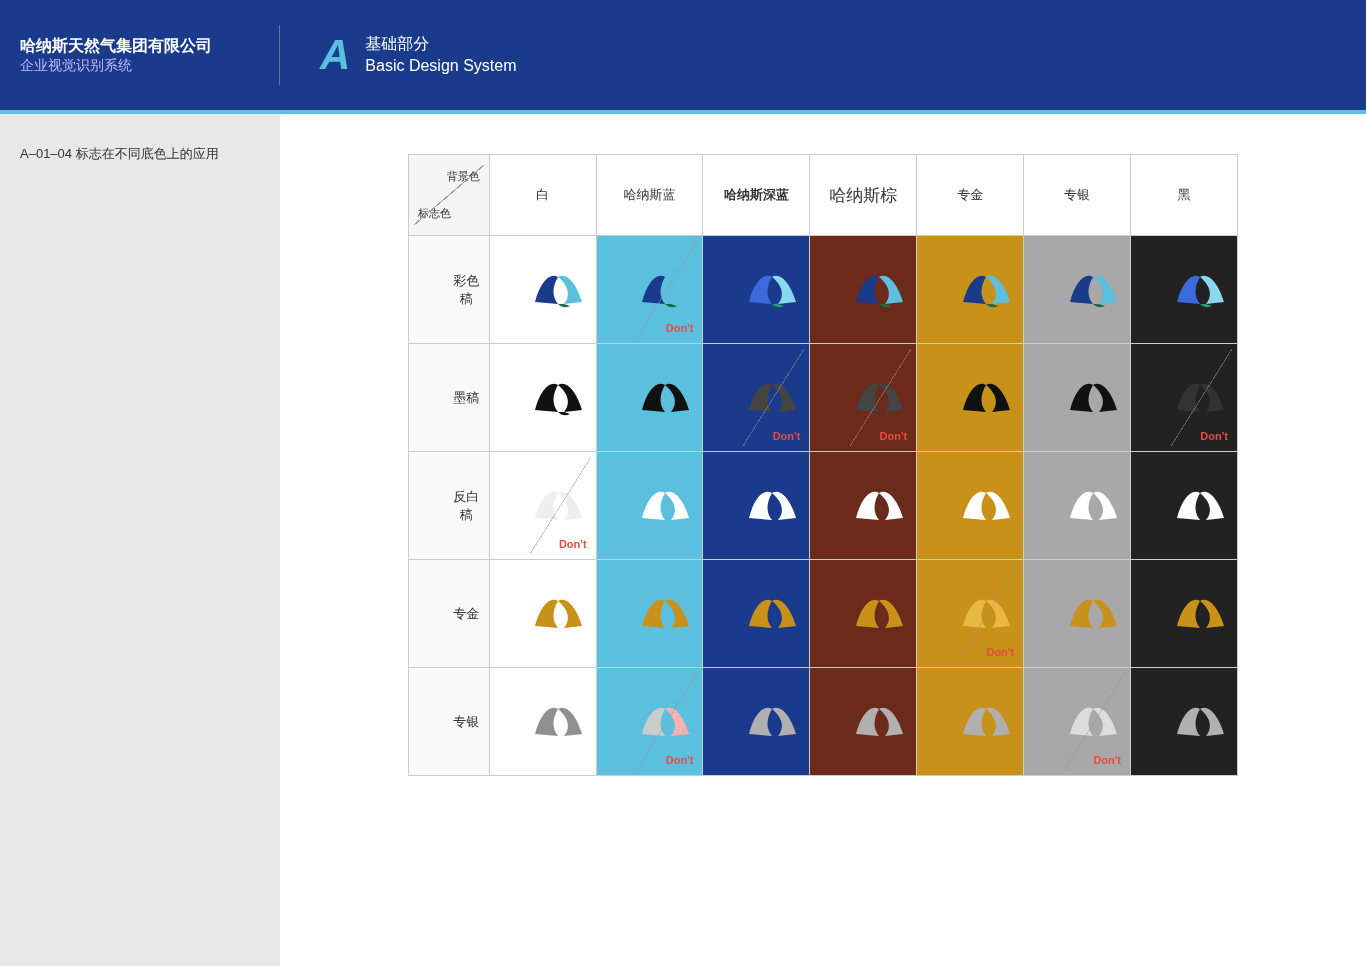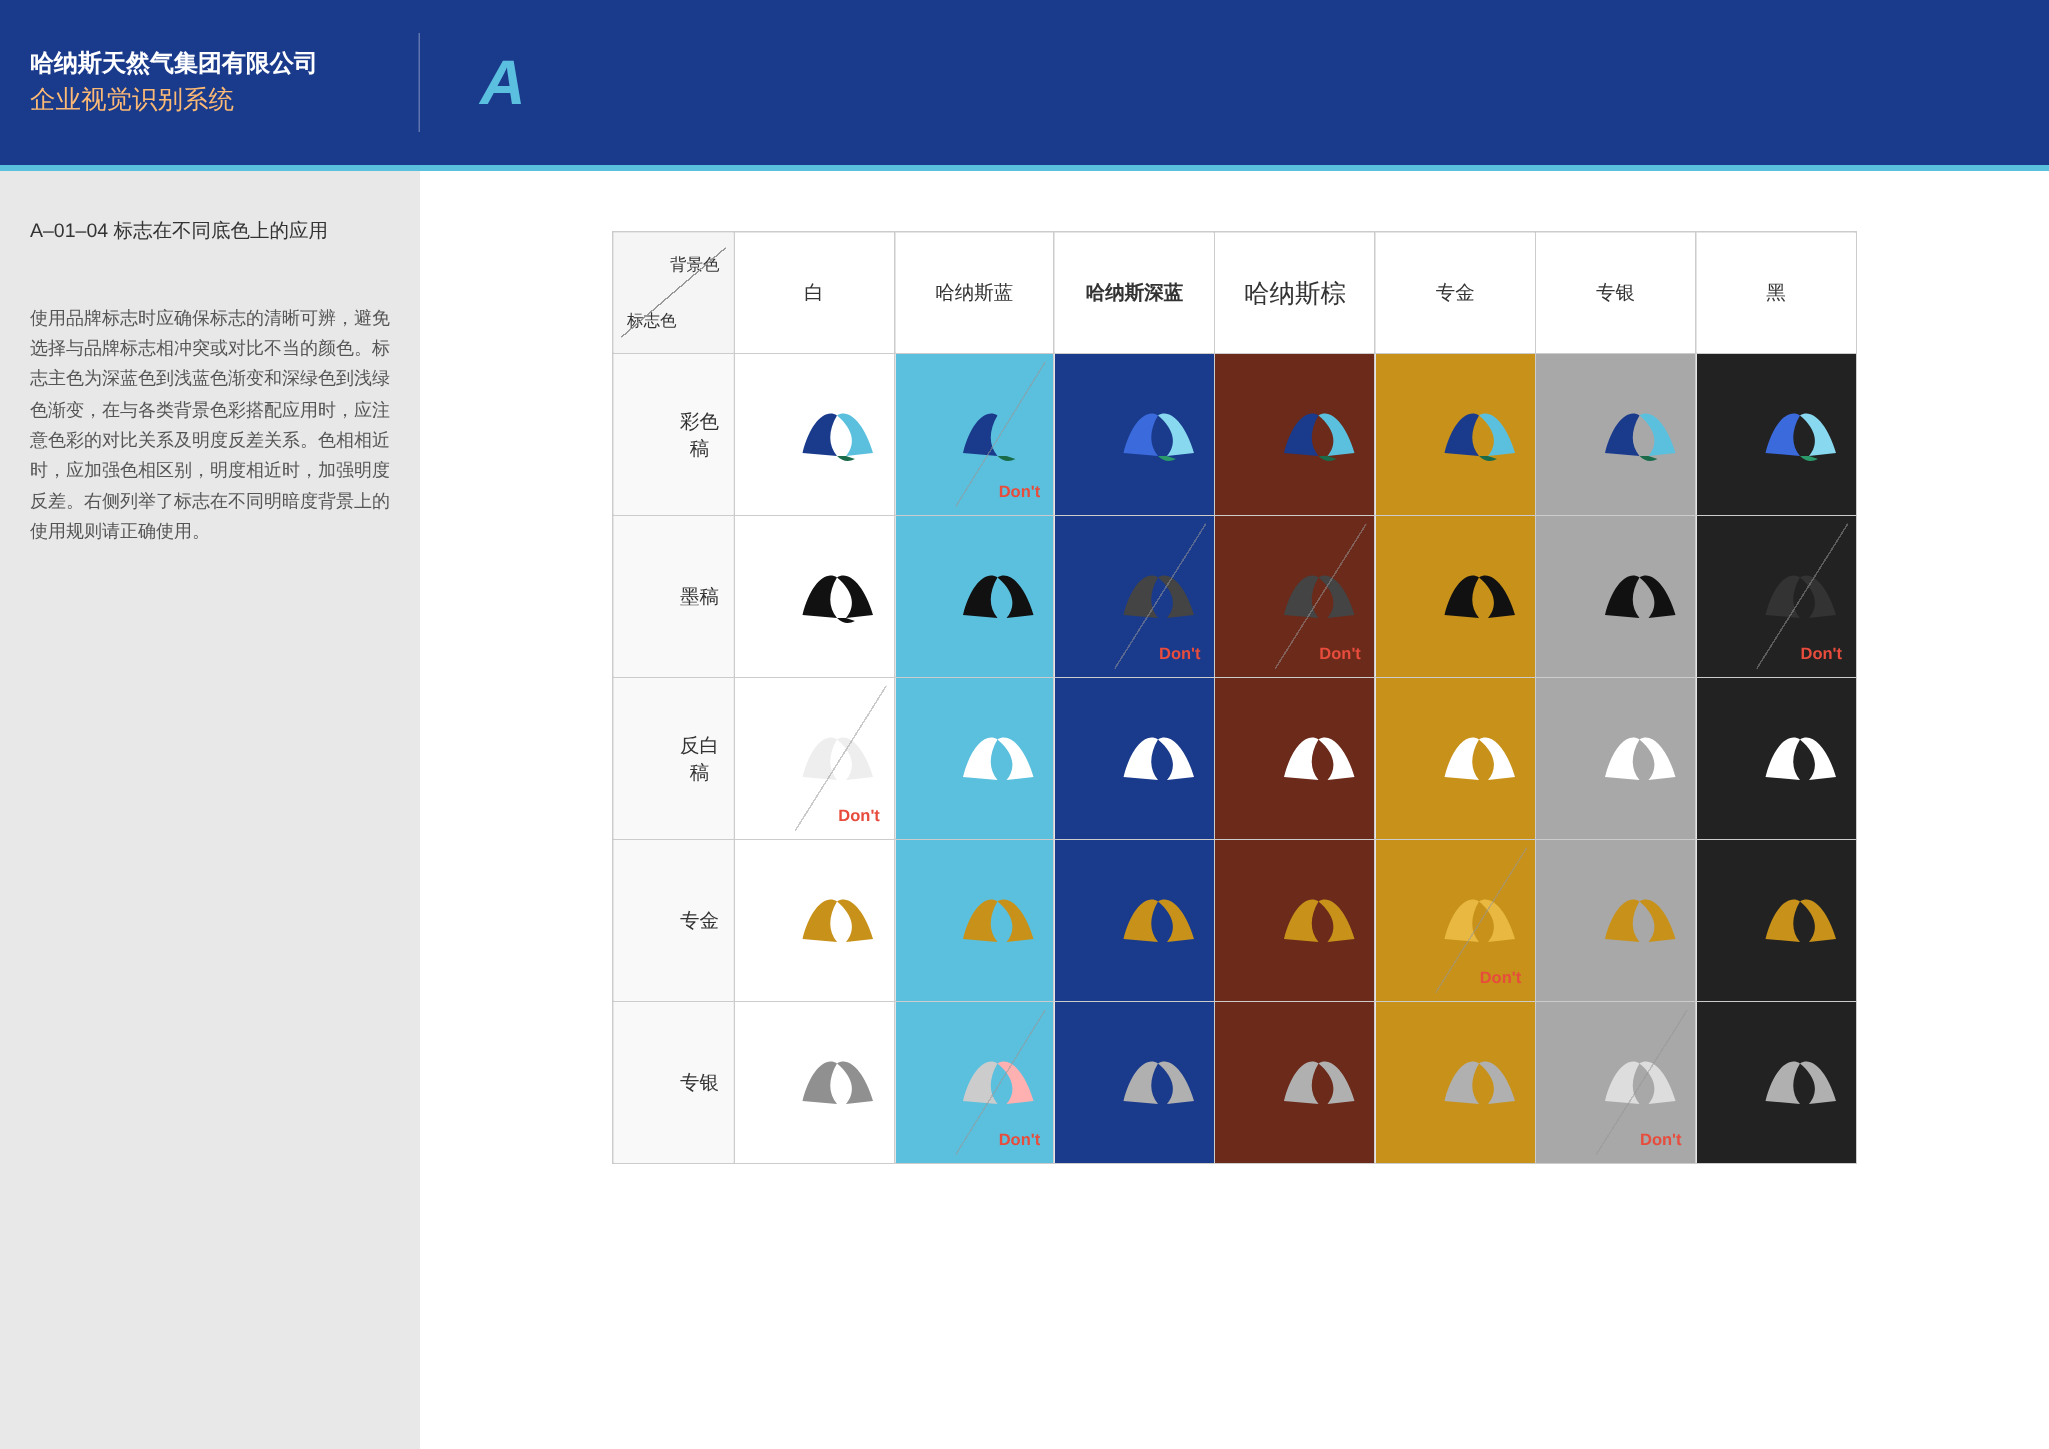--- a/index.html
+++ b/index.html
@@ -24,22 +24,22 @@
       padding: 10px 20px;
       border-right: 1px solid rgba(255,255,255,0.3);
     }
     .header-left .company-name {
       color: #fff;
       font-size: 16px;
       font-weight: bold;
       line-height: 1.4;
     }
     .header-left .company-sub {
-      color: #fdba74;
-      font-size: 17px;
+      color: #c4b5fd;
+      font-size: 14px;
     }
     .header-mid {
       padding: 0 40px;
       display: flex;
       align-items: center;
       gap: 15px;
       border-right: 2px solid rgba(255,255,255,0.5);
     }
     .vis-text {
       color: #fff;
@@ -222,30 +222,33 @@
 </head>
 <body>
 
 <div class="header">
   <div class="header-left">
     <div class="company-name">哈纳斯天然气集团有限公司</div>
     <div class="company-sub">企业视觉识别系统</div>
   </div>
   <div class="header-right">
     <span class="header-a">A</span>
+    <div class="header-basic">
+      <div>基础部分</div>
+      <div>Basic Design System</div>
+    </div>
   </div>
 </div>
 
 <div class="thin-accent"></div>
 
 <div class="main">
 
   <div class="sidebar">
     <div class="sidebar-title">A–01–04 标志在不同底色上的应用</div>
-    <div class="sidebar-desc">使用品牌标志时应确保标志的清晰可辨，避免选择与品牌标志相冲突或对比不当的颜色。标志主色为深蓝色到浅蓝色渐变和深绿色到浅绿色渐变，在与各类背景色彩搭配应用时，应注意色彩的对比关系及明度反差关系。色相相近时，应加强色相区别，明度相近时，加强明度反差。右侧列举了标志在不同明暗度背景上的使用规则请正确使用。</div>
   </div>
 
   <div class="content">
     <table class="brand-table">
       <thead>
         <tr class="header-row">
 
           <th class="corner-cell">
             <div class="corner-inner">
               <span class="corner-top">背景色</span>

